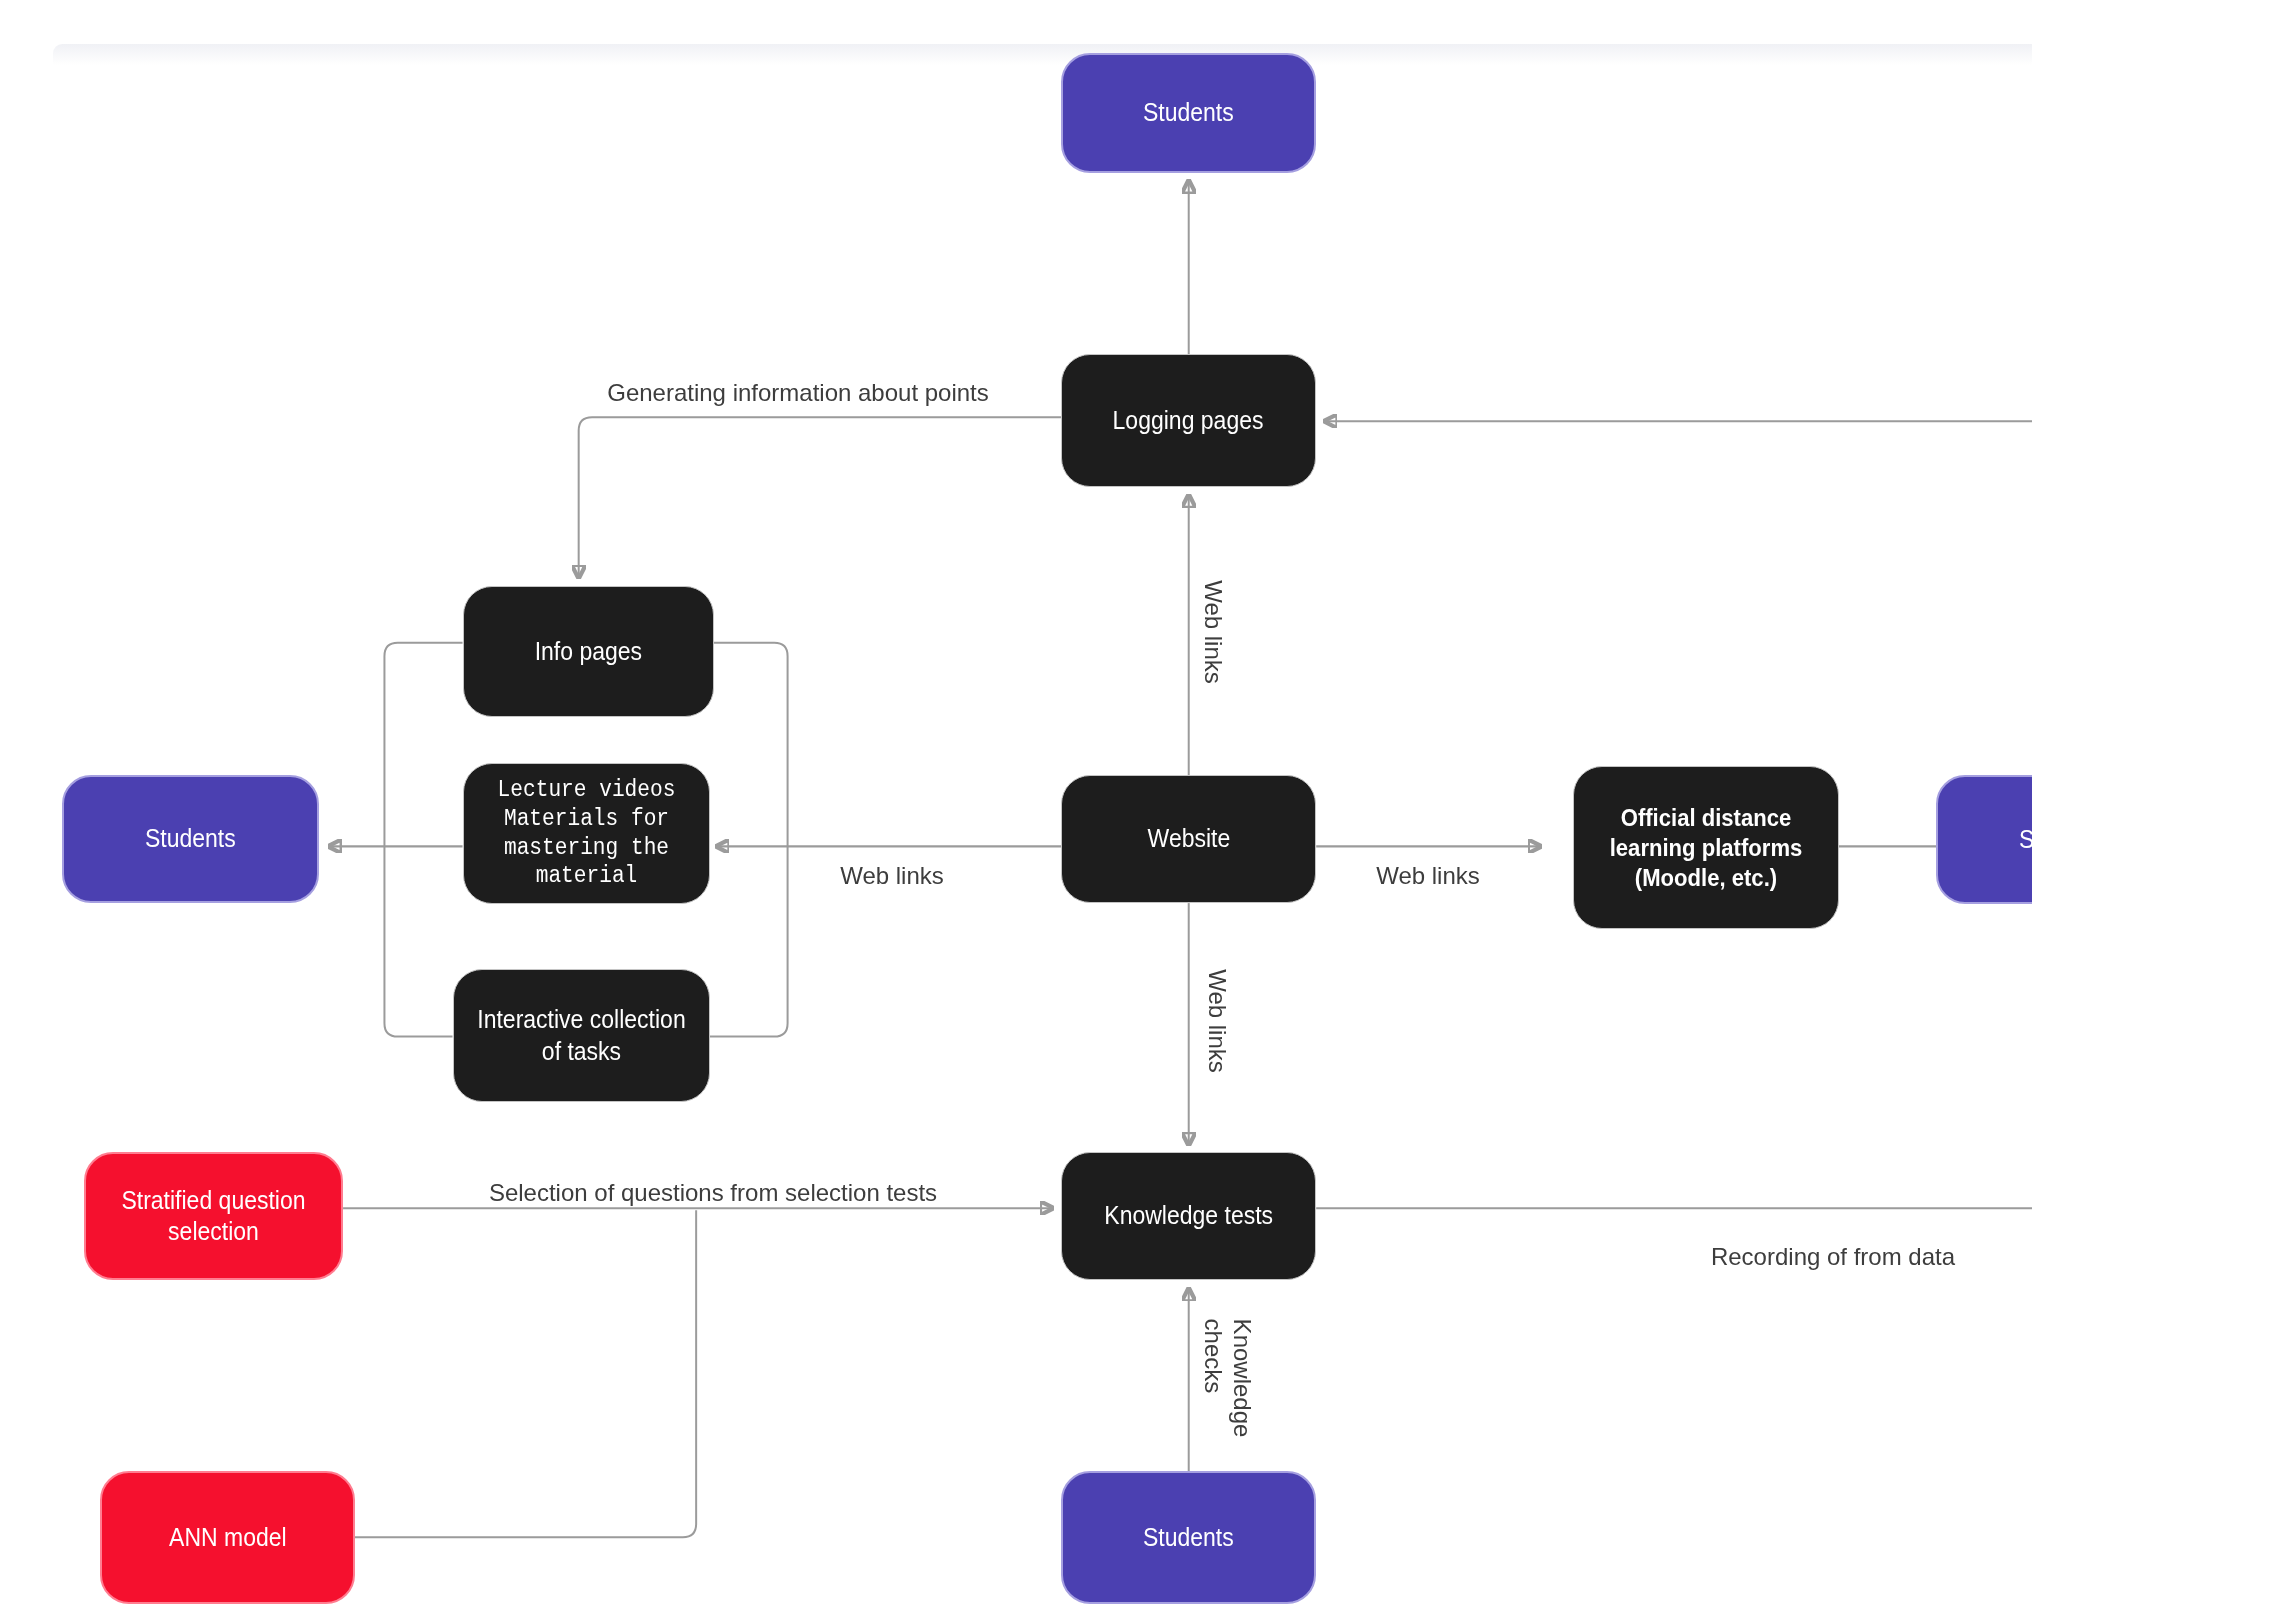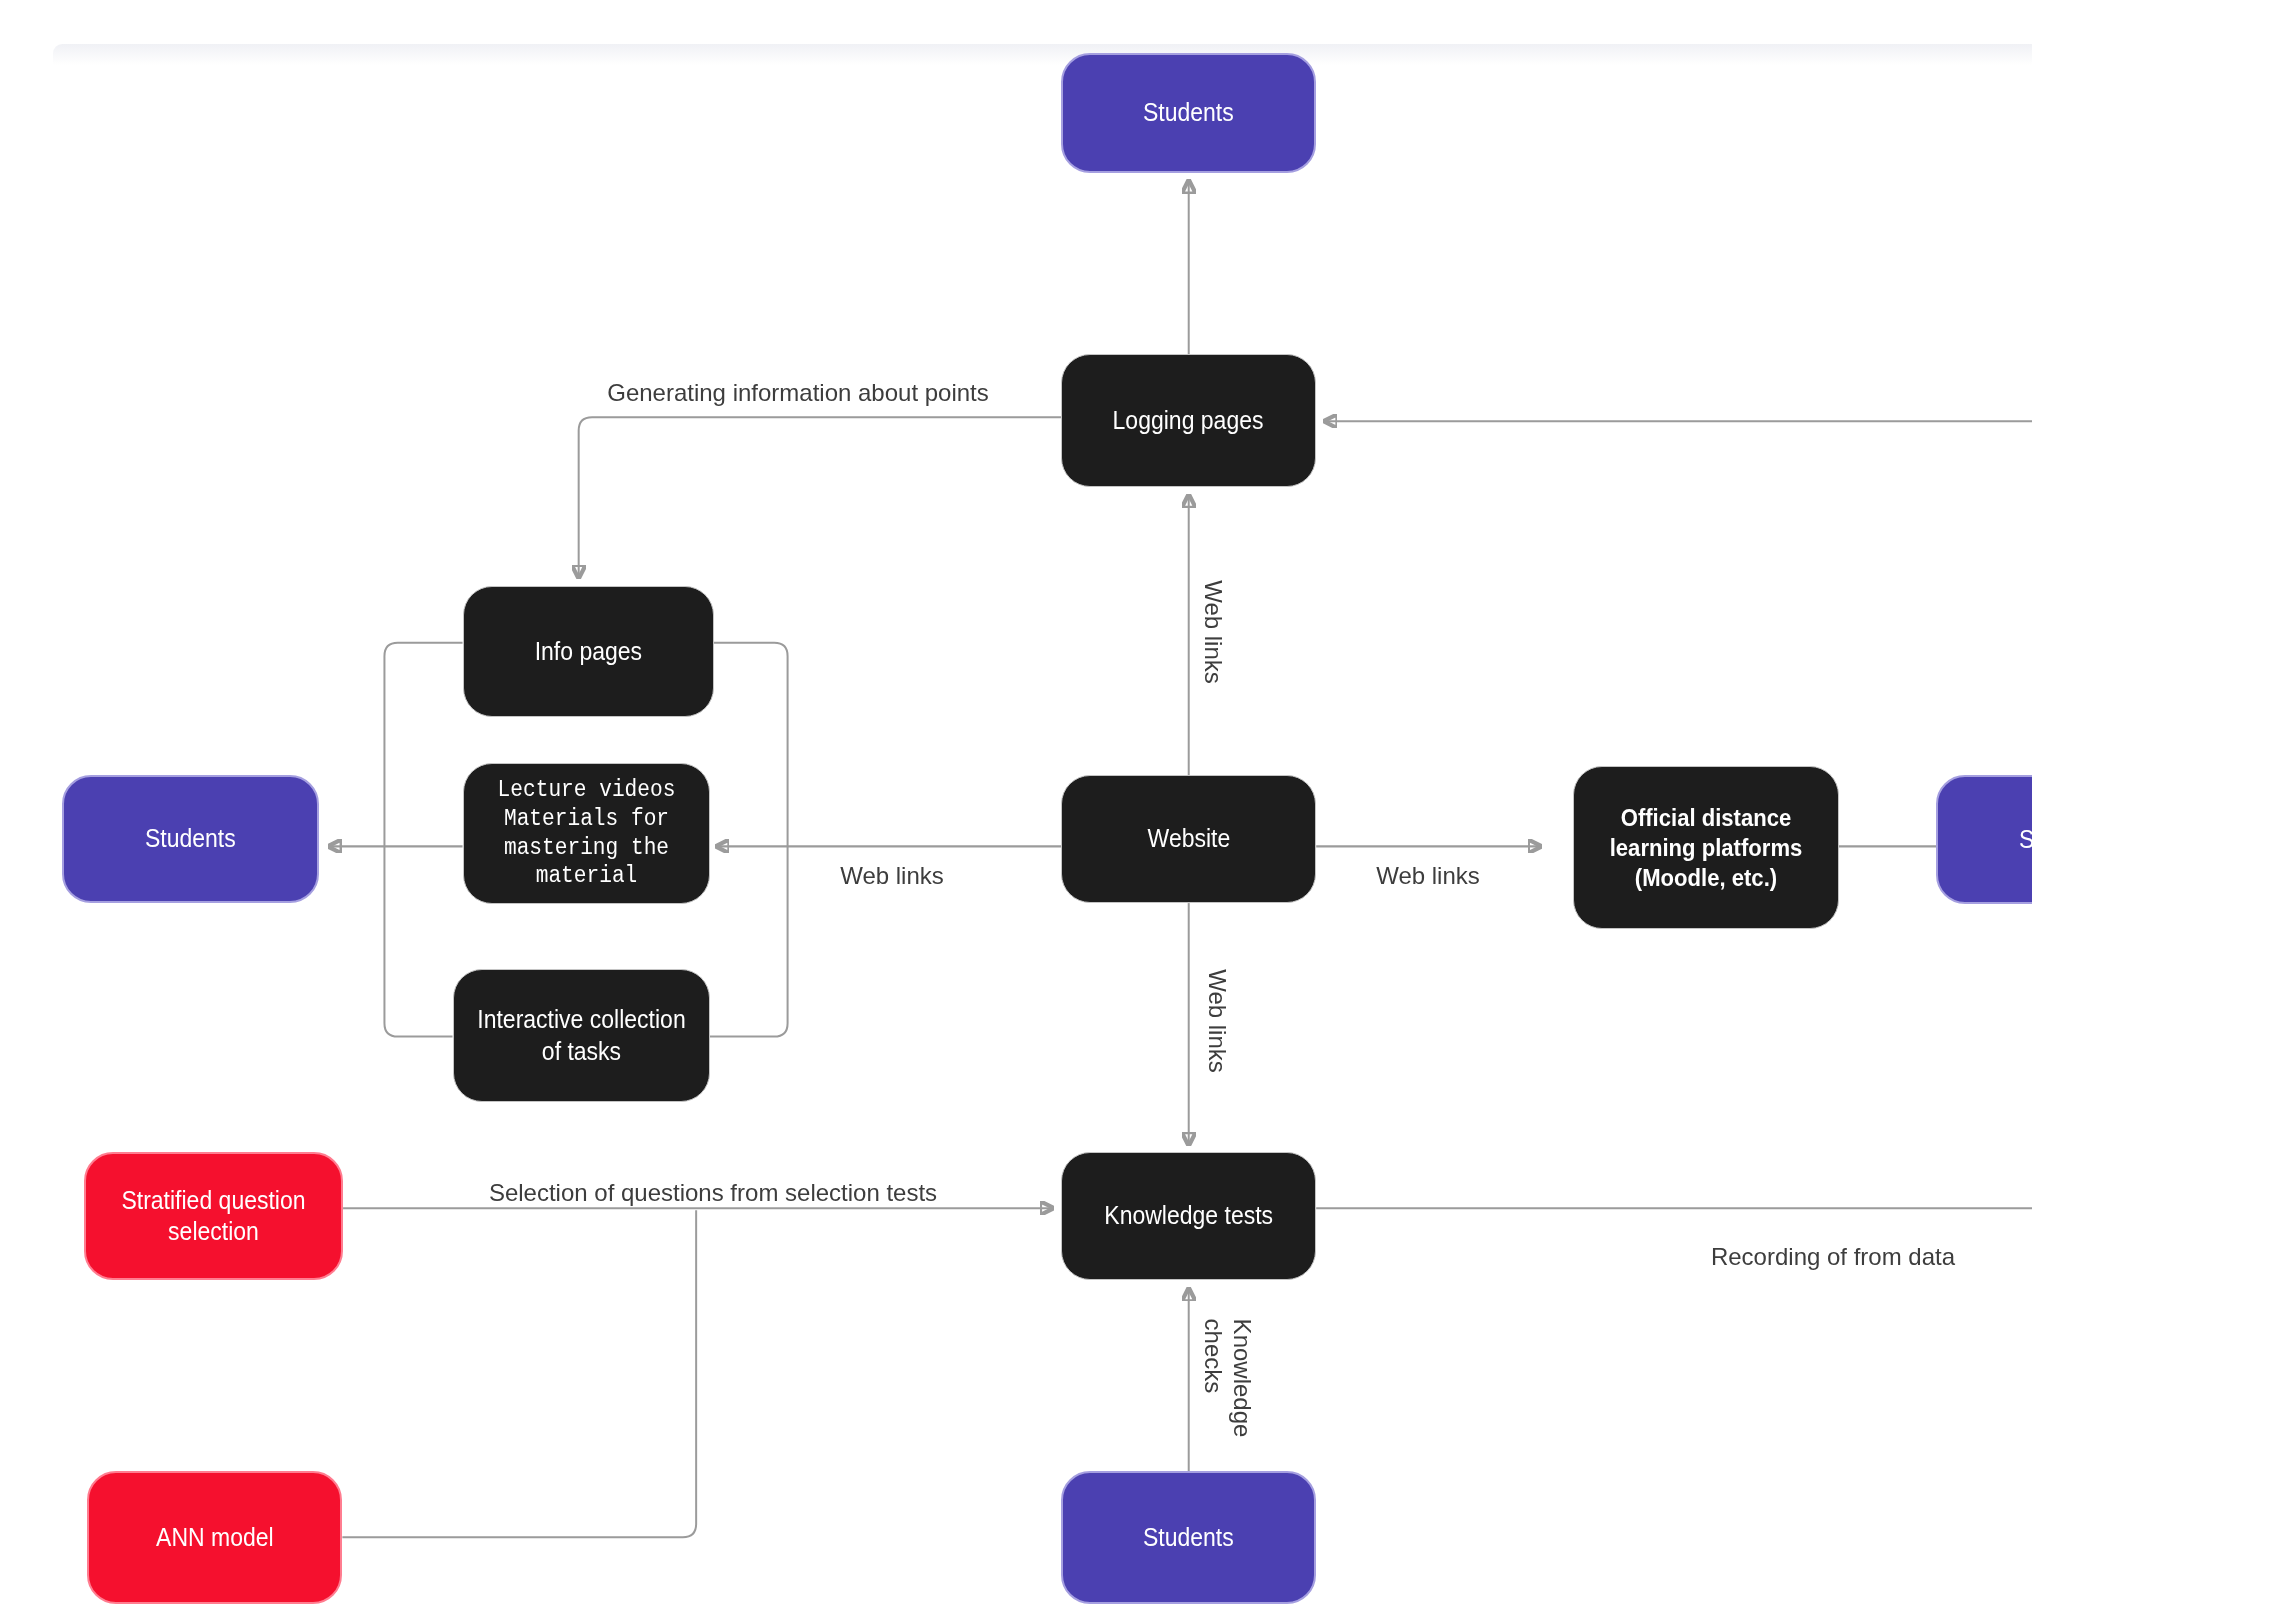--- a/index.html
+++ b/index.html
@@ -134,21 +134,21 @@
   </div>
 
   <div class="node system" style="left:1061px;top:1152px;width:255px;height:128px;">
     <span class="t">Knowledge tests</span>
   </div>
 
   <div class="node model" style="left:84px;top:1152px;width:259px;height:128px;">
     <span class="t">Stratified question selection</span>
   </div>
 
-  <div class="node model" style="left:87px;top:1471px;width:255px;height:133px;">
+  <div class="node model" style="left:100px;top:1471px;width:255px;height:133px;">
     <span class="t">ANN model</span>
   </div>
 
   <div class="node actor" style="left:1061px;top:1471px;width:255px;height:133px;">
     <span class="t">Students</span>
   </div>
 
   <div class="elabel" style="left:798px;top:393px;">Generating information about points</div>
 
   <div class="elabel vert" style="left:1213px;top:632px;">Web links</div>

